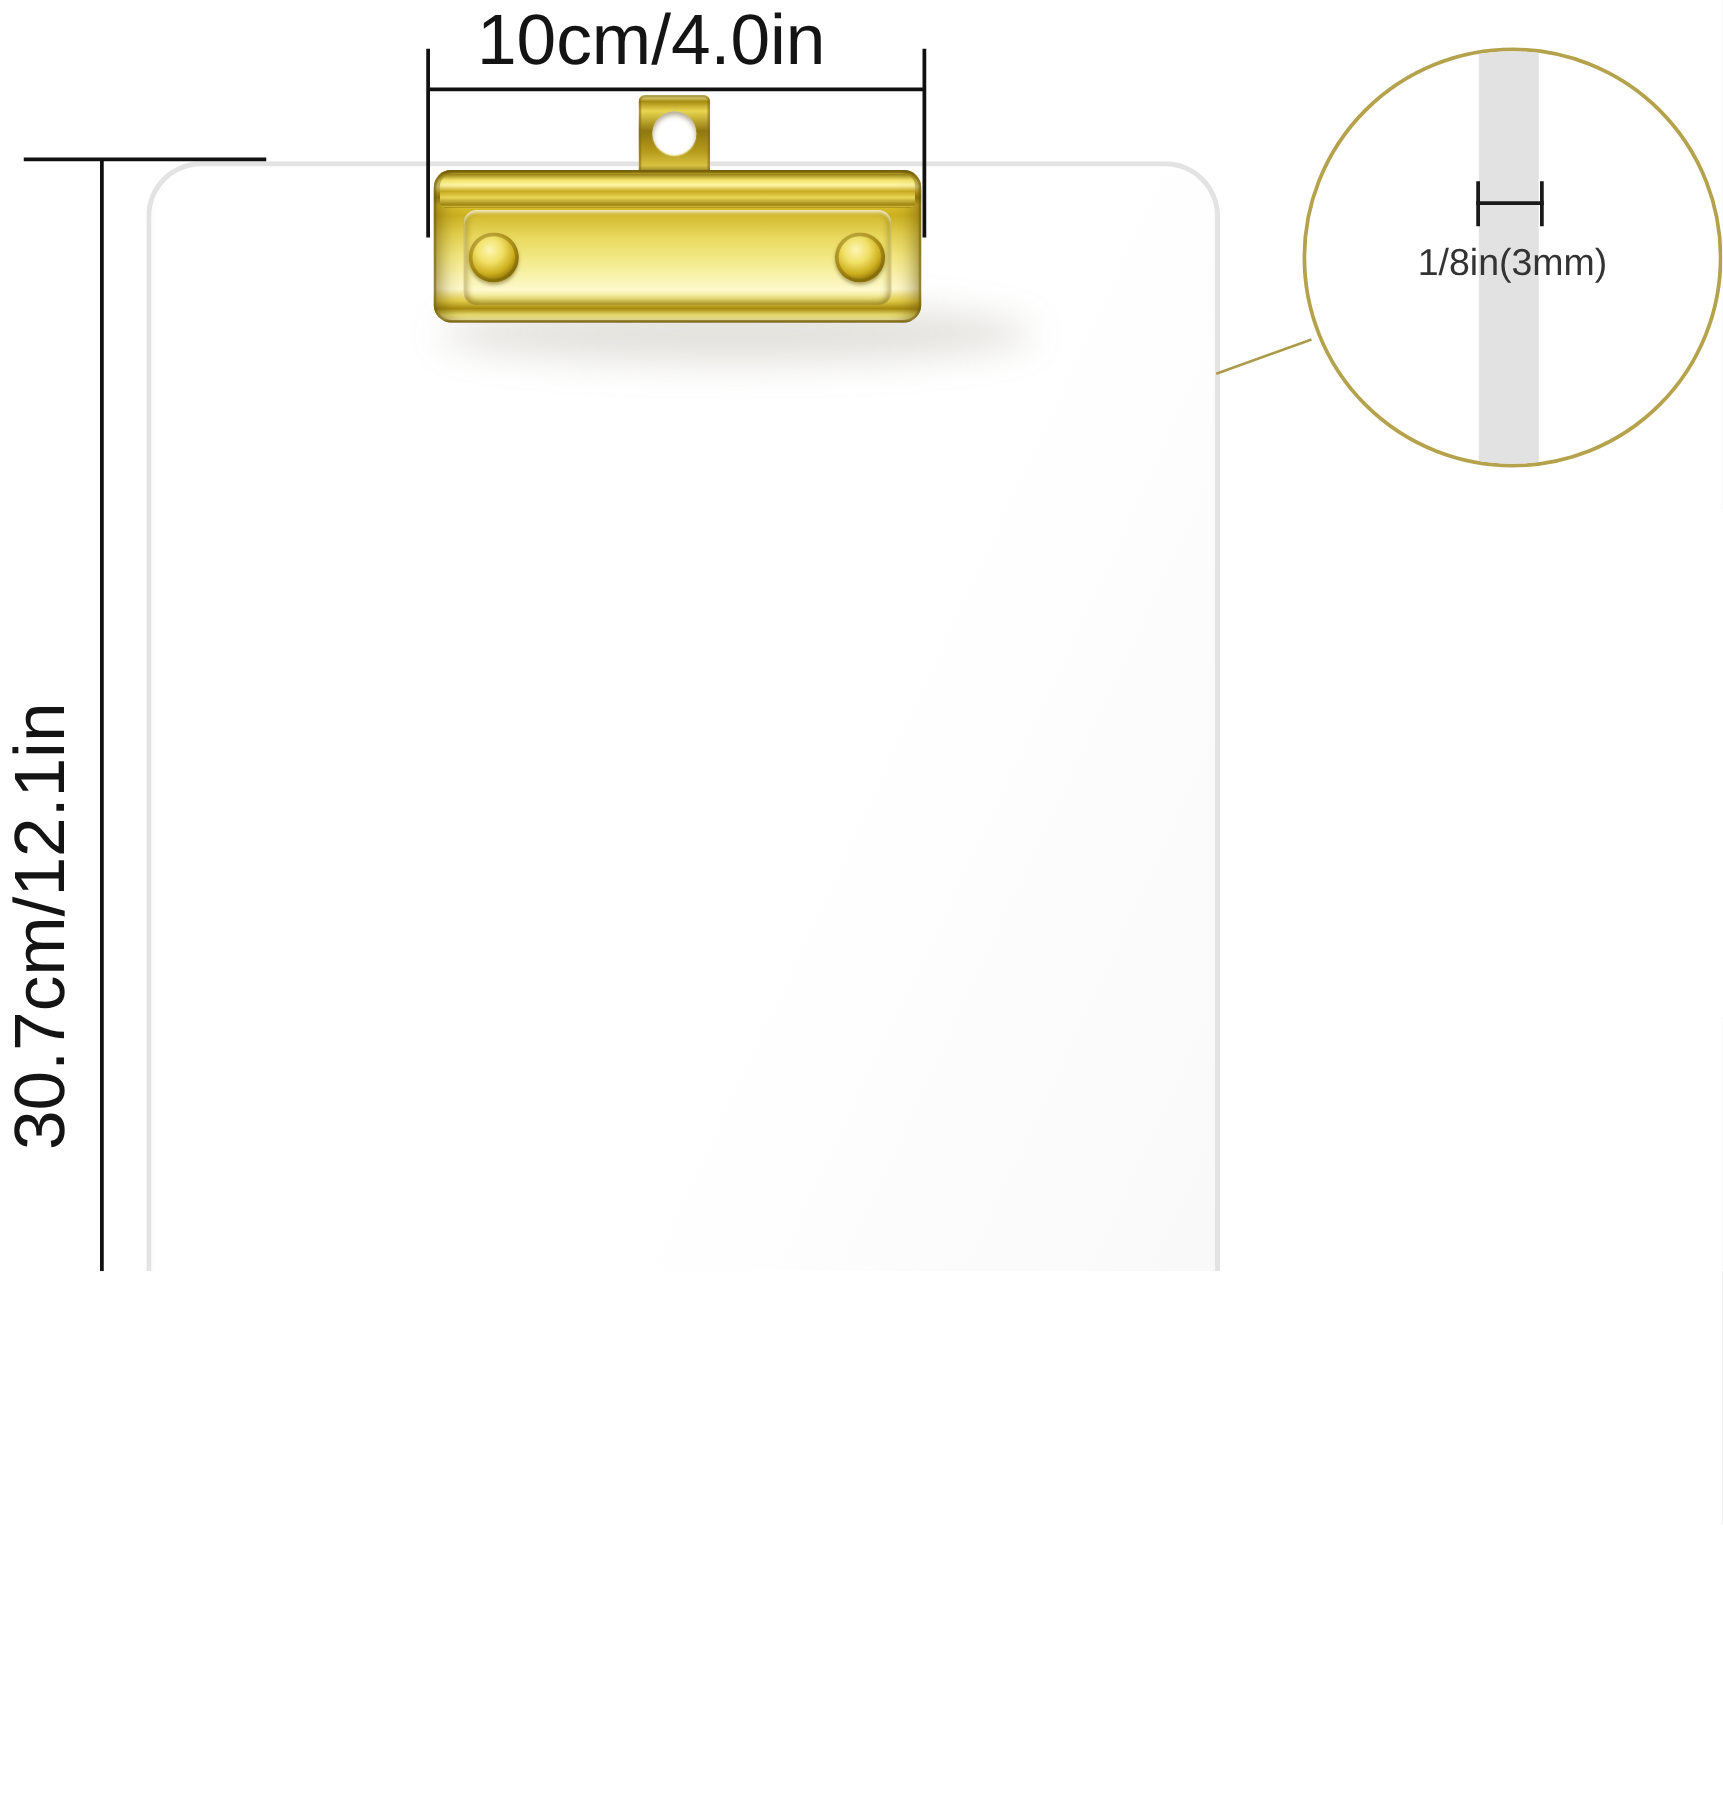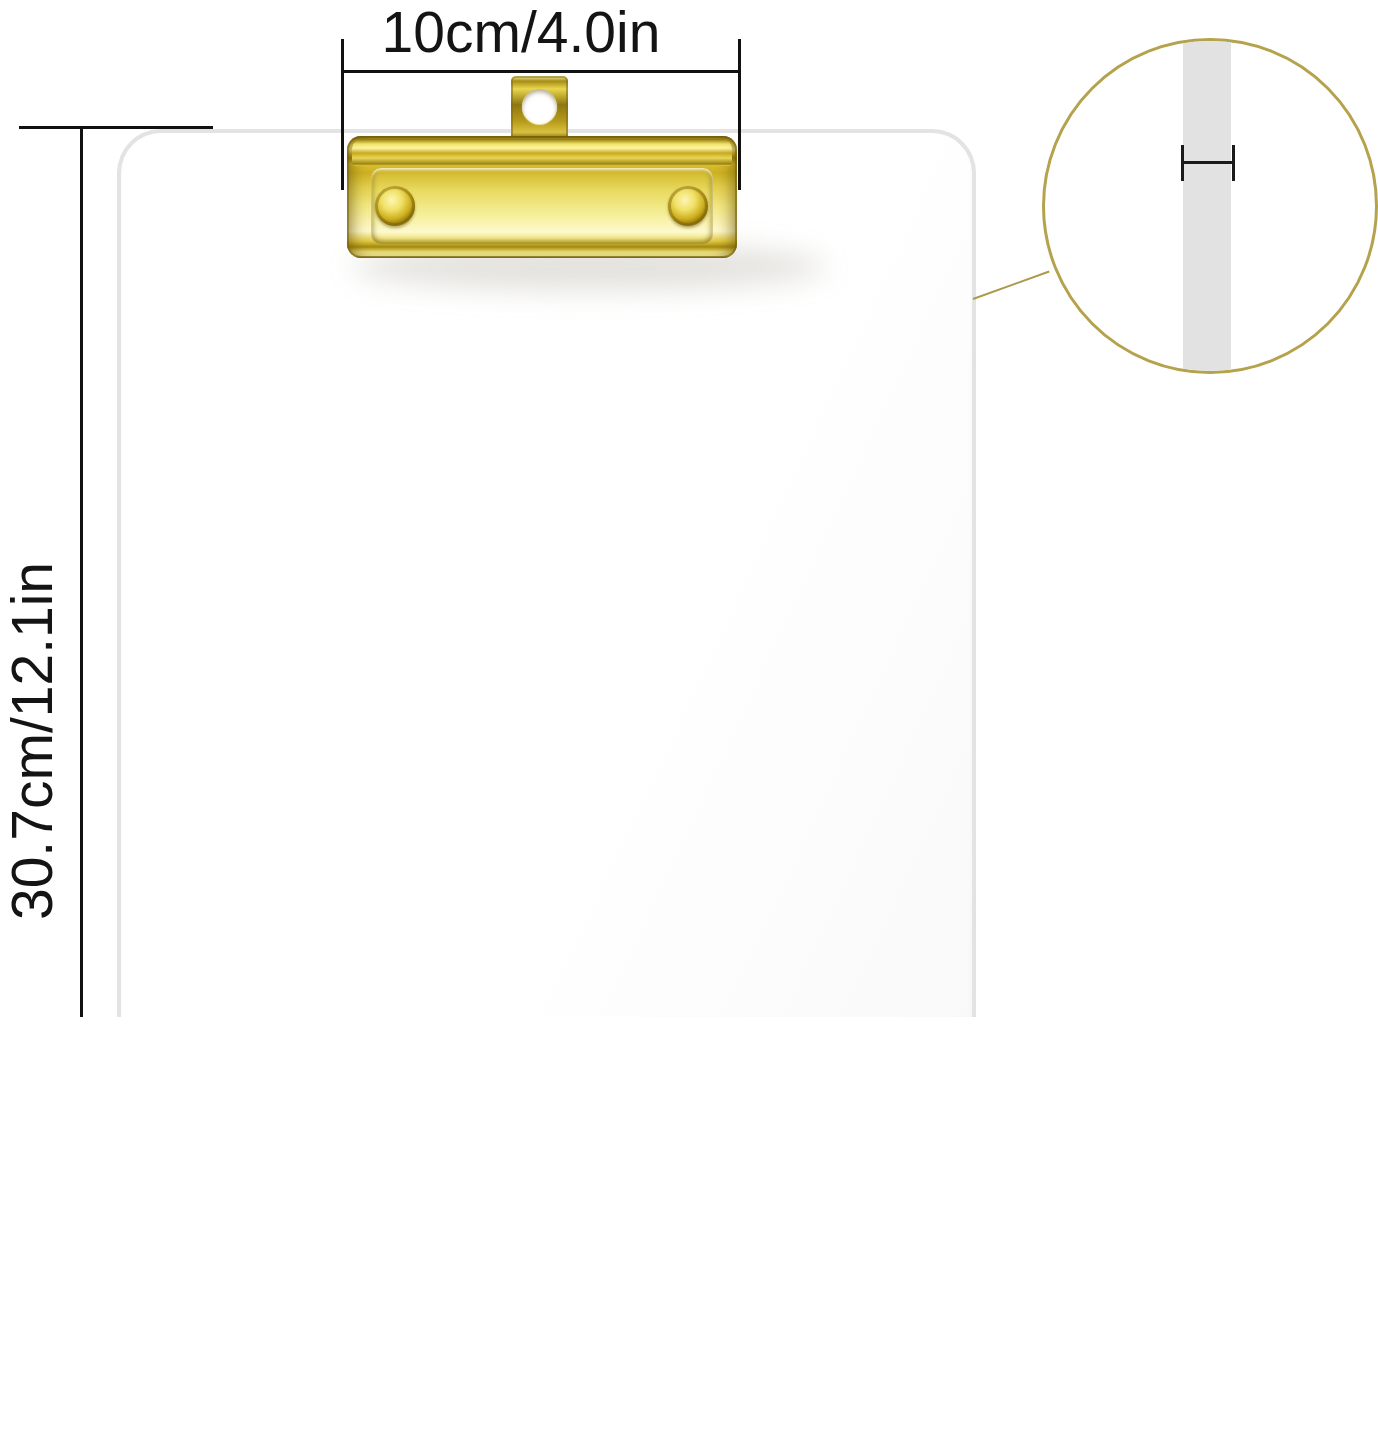--- a/index.html
+++ b/index.html
@@ -240,15 +240,16 @@
   <div class="dim bot-ext-l"></div>
   <div class="dim bot-ext-r"></div>
 
   <div class="leader"></div>
 
   <div class="detail-circle">
     <div class="stripe"></div>
     <div class="m-line"></div>
     <div class="m-tick m-tick-l"></div>
     <div class="m-tick m-tick-r"></div>
+    <div class="thickness-label">1/8in(3mm)</div>
   </div>
 
 </div>
 
 </body></html>

